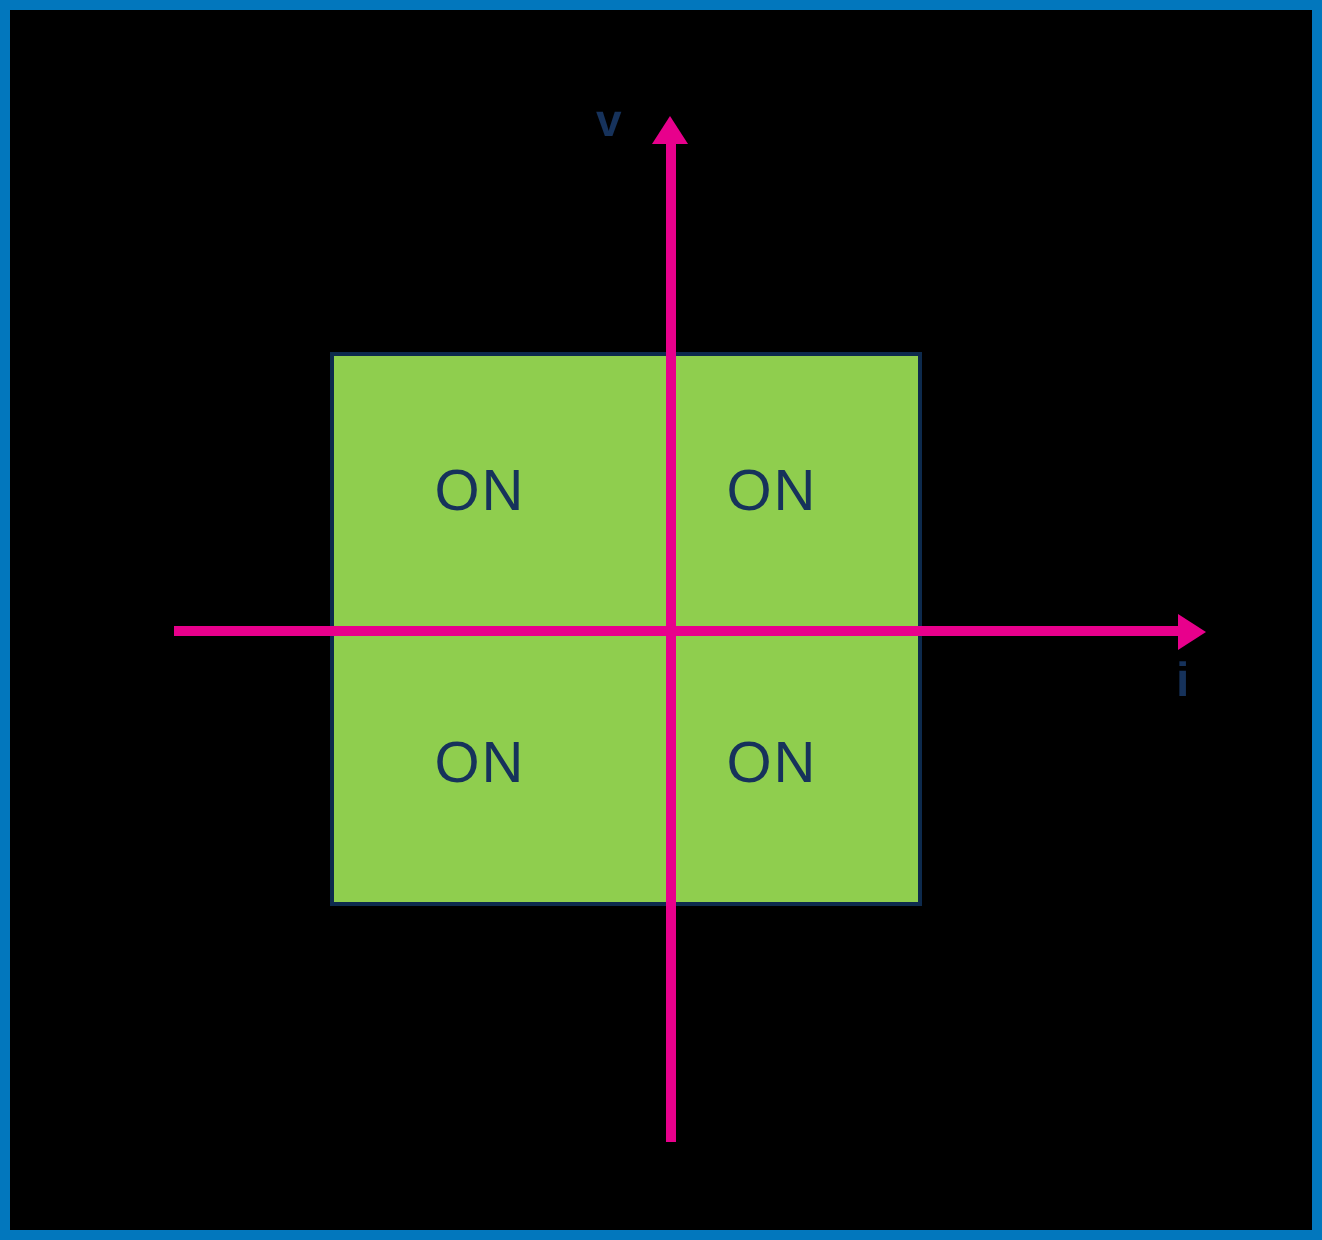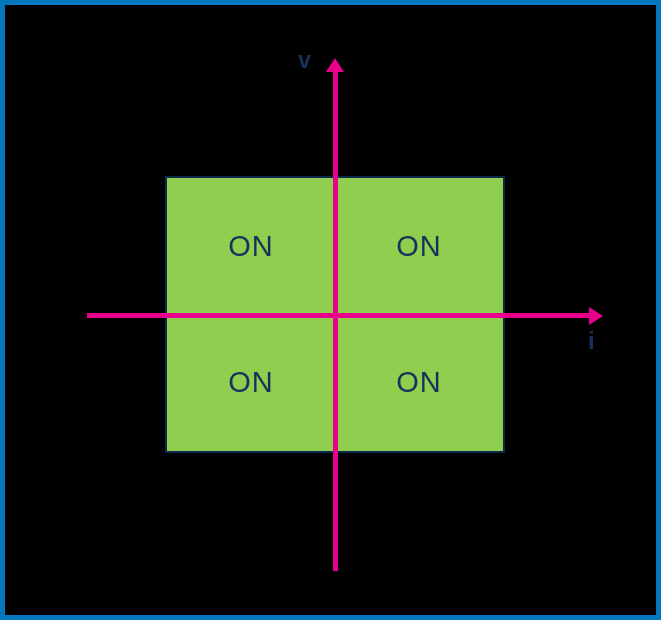--- a/index.html
+++ b/index.html
@@ -17,21 +17,21 @@
     box-sizing:border-box;
     background:var(--bg);
     border:5px solid var(--frame);
     overflow:hidden;
     font-family:"Liberation Sans", sans-serif;
   }
   
   .region{
     position:absolute;
     left:160px;top:171px;
-    width:340px;height:277px;
+    width:296px;height:277px;
     box-sizing:border-box;
     background:var(--fill);
     border:2px solid var(--navy);
     display:grid;
     grid-template-columns:1fr 1fr;
     grid-template-rows:1fr 1fr;
     z-index:1;
   }
   .quadrant{
     display:flex;

